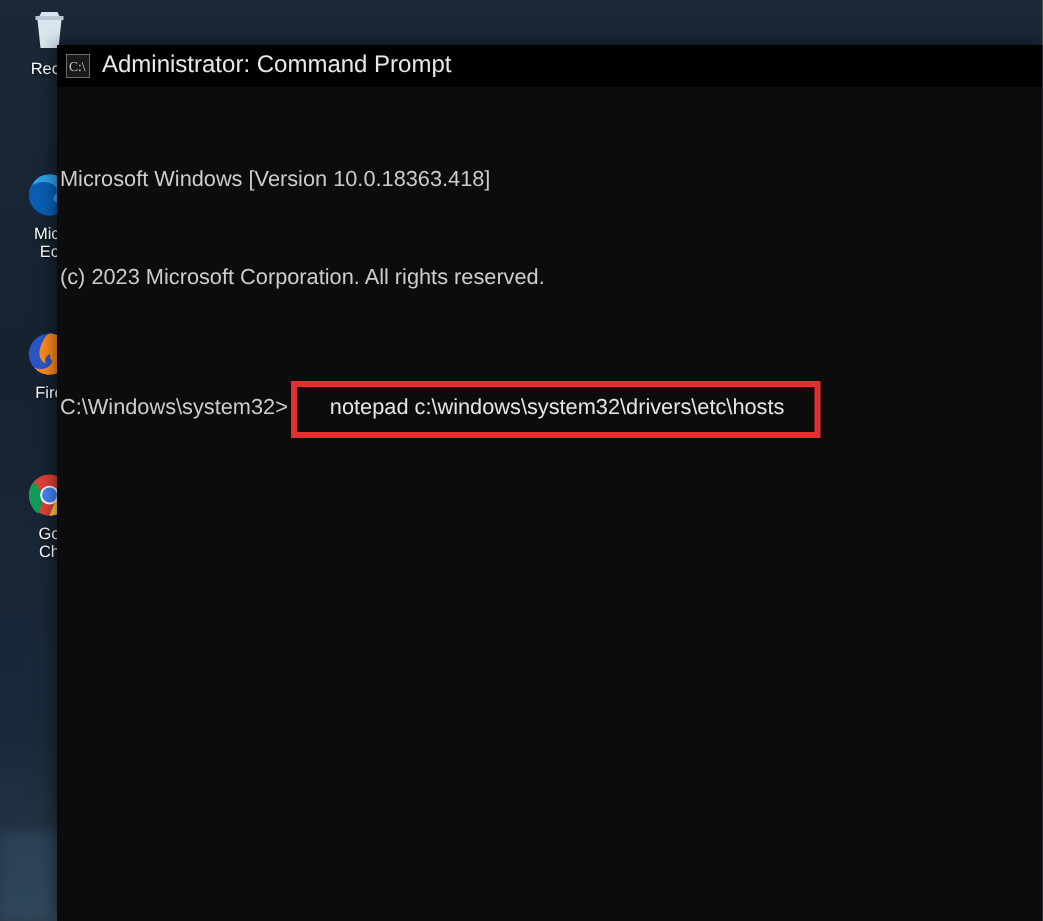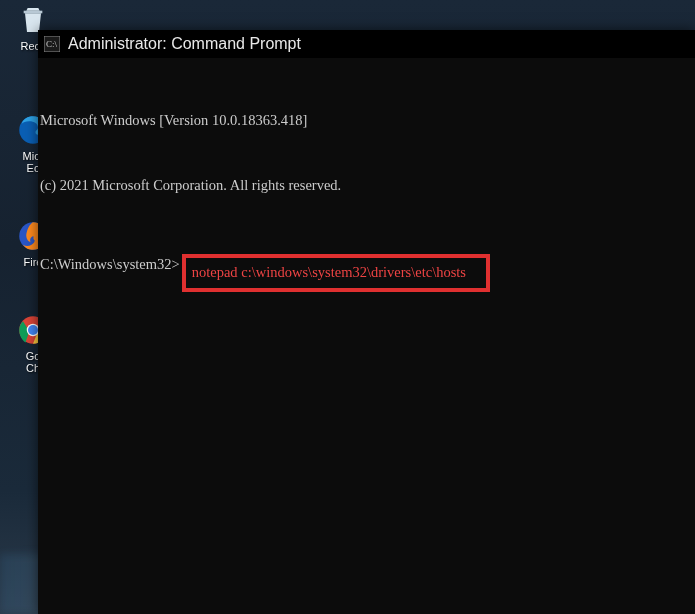--- a/index.html
+++ b/index.html
@@ -77,36 +77,37 @@
     }
     .titlebar .title {
       color: #e8e8e8;
       font-size: 16px;
       font-weight: 400;
     }
     .terminal {
       flex: 1;
       background: #0c0c0c;
       color: #cccccc;
-      font-family: Liberation Serif, serif;
+      font-family: Liberation Sans, sans-serif;
       font-size: 14.5px;
       line-height: 1.5;
       padding: 8px 2px 8px 2px;
       white-space: pre;
     }
     .term-line { display: block; }
     .prompt-row {
       display: flex;
+      align-items: center;
       margin-top: 14px;
     }
     .prompt { color: #cccccc; }
     .cmd-highlight {
       border: 4px solid #e03030;
-      padding: 4px 20px 4px 6px;
-      color: #ef4444;
+      padding: 4px 20px 4px 22px;
+      color: #e5e5e5;
       margin-left: 2px;
       display: inline-block;
     }
   </style>
 </head>
 <body>
 
 <div class="desktop">
   <div class="bottom-glow"></div>
 
@@ -162,20 +163,20 @@
       <div class="sys-icon">
         <svg viewBox="0 0 16 16" width="16" height="16">
             <rect x="0" y="0" width="16" height="16" fill="#1a1a1a" stroke="#888" stroke-width="1"></rect>
             <text x="2" y="11" font-size="9" font-family="Consolas" fill="#ccc">C:\</text>
           </svg>
       </div>
       <span class="title">Administrator: Command Prompt</span>
     </div>
     <div class="terminal">
       <span class="term-line">Microsoft Windows [Version 10.0.18363.418]</span>
-      <span class="term-line">(c) 2021 Microsoft Corporation. All rights reserved.</span>
+      <span class="term-line">(c) 2023 Microsoft Corporation. All rights reserved.</span>
       <div class="prompt-row">
         <span class="prompt">C:\Windows\system32&gt;</span>
         <span class="cmd-highlight">notepad c:\windows\system32\drivers\etc\hosts</span>
       </div>
     </div>
   </div>
 </div>
 
 </body></html>

